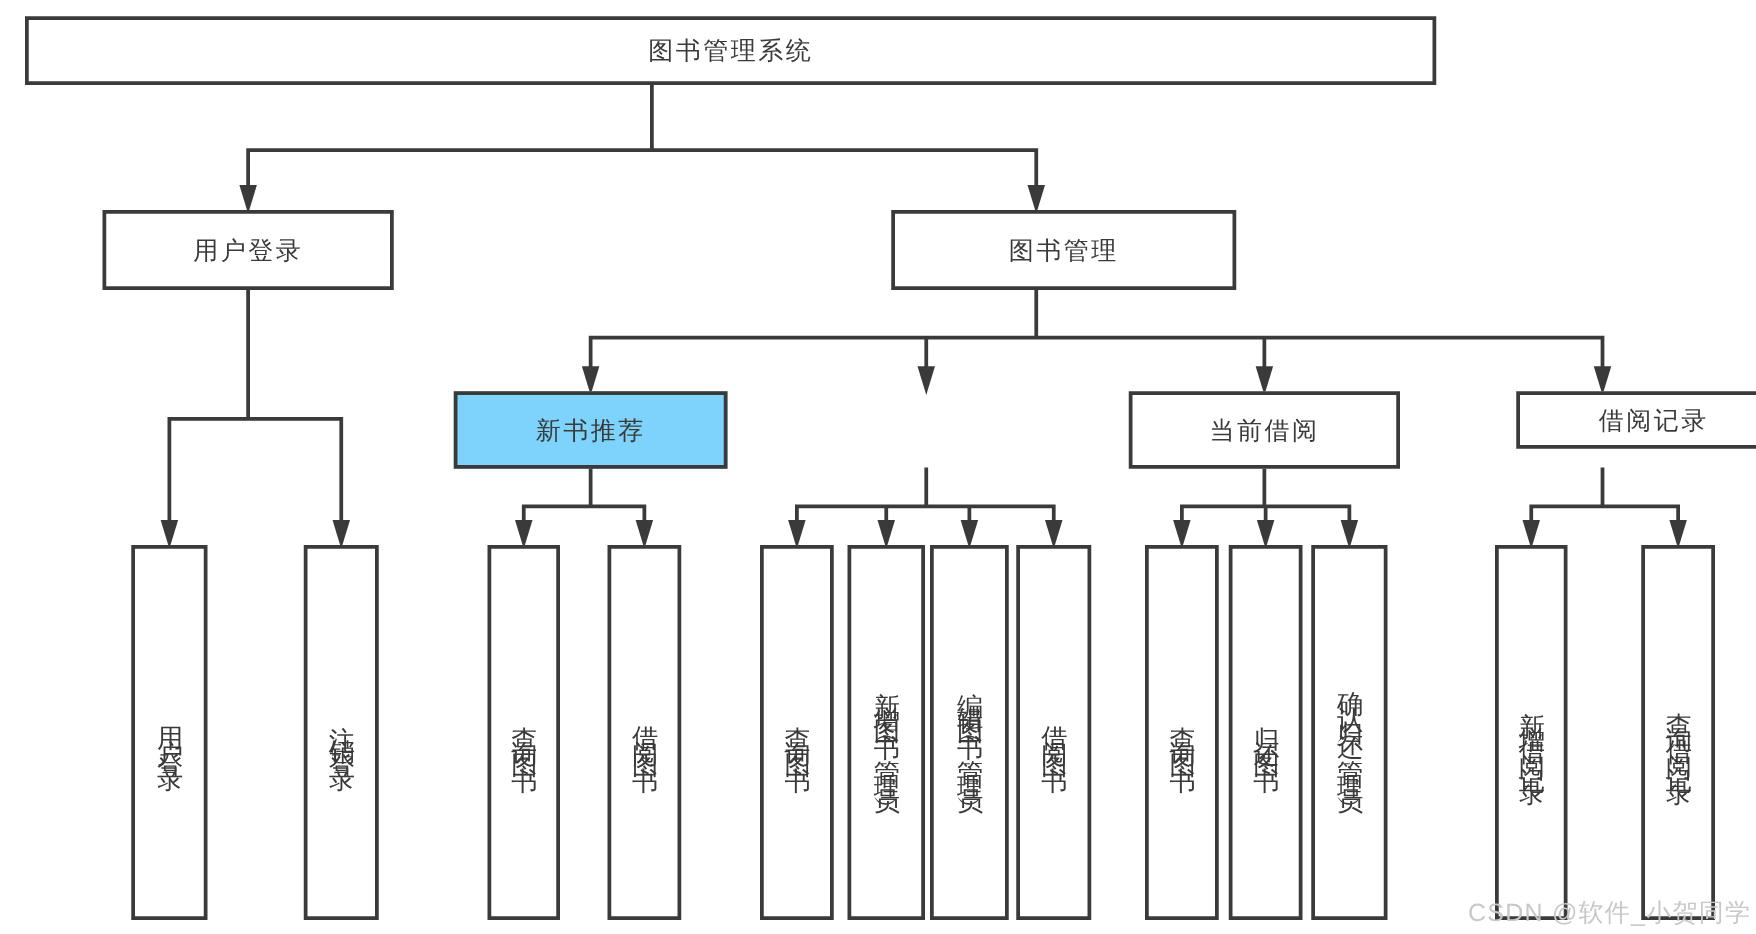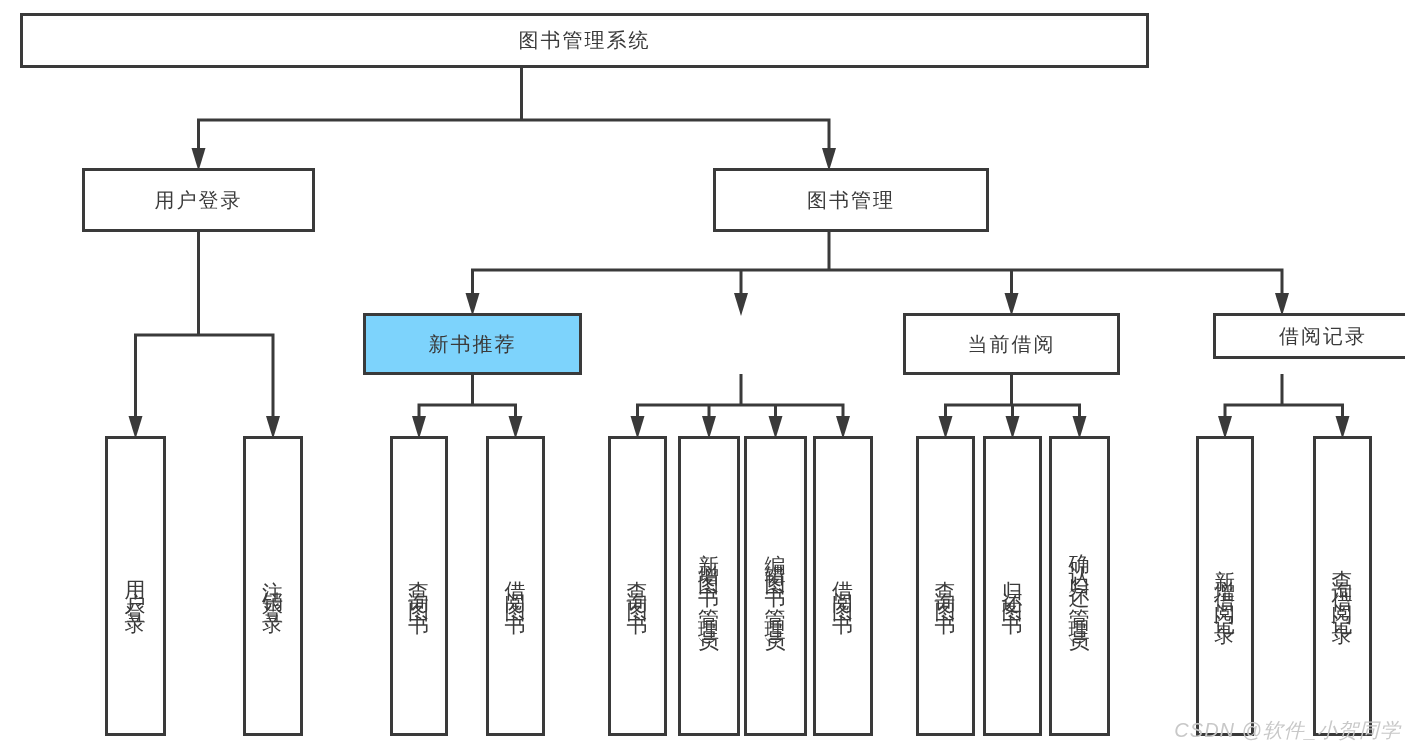--- a/index.html
+++ b/index.html
@@ -5,21 +5,21 @@
   html,body{margin:0;padding:0;background:#fff;}
   body{font-family:"Liberation Sans","DejaVu Sans",sans-serif;}
   #canvas{position:relative;width:1405px;height:747px;background:#fff;overflow:hidden;color:#3a3a3a;}
   #wires{position:absolute;left:0;top:0;width:1405px;height:747px;pointer-events:none;}
   .node{position:absolute;box-sizing:border-box;background:#fff;border:3px solid currentColor;
         display:flex;align-items:center;justify-content:center;}
   .node.h span{font-size:20px;letter-spacing:2px;white-space:nowrap;}
   .node.v span{writing-mode:vertical-rl;text-orientation:mixed;font-size:21px;
                letter-spacing:11px;line-height:1;}
   #watermark{position:absolute;right:4px;bottom:3px;font-size:20px;letter-spacing:1px;
-             z-index:10;white-space:nowrap;font-style:italic;}
+             z-index:10;white-space:nowrap;}
 </style>
 </head>
 <body>
 
 <div id="canvas" style="color: rgb(58, 58, 58);">
   <svg id="wires" xmlns="http://www.w3.org/2000/svg" viewBox="0 0 1405 747">
       <polygon points="191.5,148 205.5,148 198.5,171" fill="#3a3a3a"></polygon>
       <polygon points="822,148 836,148 829,171" fill="#3a3a3a"></polygon>
       <path d="M521.5 67V120M197 120H830.5M198.5 120V153M829 120V153" fill="none" stroke="#3a3a3a" stroke-width="3"></path>
       <polygon points="128.5,416 142.5,416 135.5,439" fill="#3a3a3a"></polygon>

